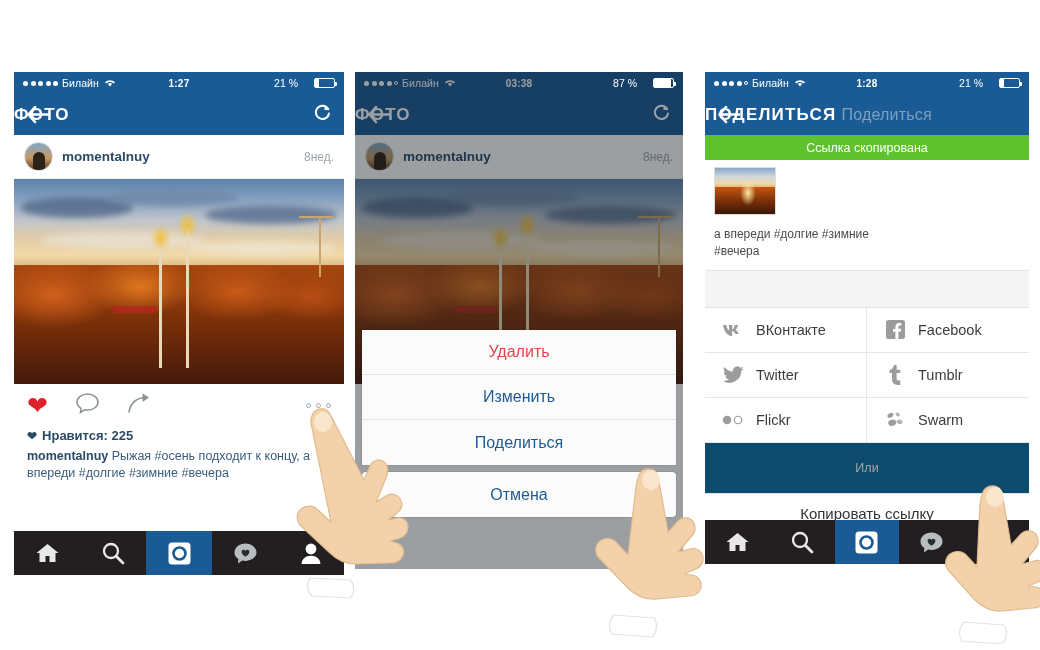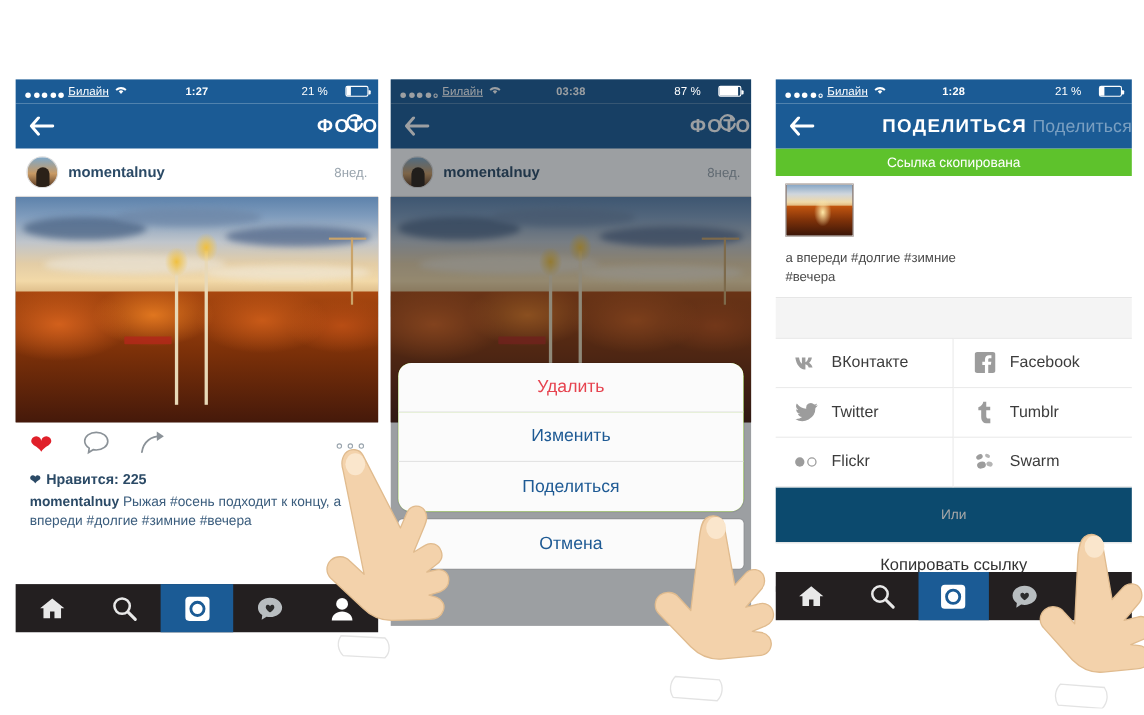--- a/index.html
+++ b/index.html
@@ -16,21 +16,21 @@
   #phone1 { left: 14px;  top: 72px; width: 330px; height: 503px; }
   #phone2 { left: 355px; top: 72px; width: 328px; height: 497px; }
   #phone3 { left: 705px; top: 72px; width: 324px; height: 492px; }
 
   
   .statusbar {
     height: 22px; background: #1b5b95; color: #fff;
     display: flex; align-items: center; padding: 0 9px;
     font-size: 11px; position: relative;
   }
-  .sb-left { display: flex; align-items: flex-end; gap: 4px; text-decoration: underline; }
+  .sb-left { display: flex; align-items: center; gap: 4px; }
   .dots { display: flex; gap: 2.5px; align-items: center; }
   .dot { width: 5px; height: 5px; border-radius: 50%; background: #fff; }
   .dot.hollow { background: transparent; border: 1px solid #fff; width: 4px; height: 4px; }
   .carrier { font-size: 10.5px; letter-spacing: .1px; }
   .wifi { font-size: 10px; margin-left: 1px; }
   .sb-time {
     position: absolute; left: 0; right: 0; text-align: center;
     font-size: 10px; font-weight: bold; letter-spacing: .2px;
   }
   .sb-right {
@@ -47,21 +47,21 @@
   }
   .batt i { display: block; height: 100%; background: #fff; }
 
   
   .navbar {
     height: 41px; background: #1b5b95; color: #fff;
     display: flex; align-items: center; padding: 0 12px; position: relative;
   }
   .nav-back { width: 26px; height: 22px; display:flex; align-items:center; }
   .nav-title {
-    position: absolute; left: 0; right: 0; text-align: right;
+    position: absolute; left: 0; right: 11px; text-align: left;
     font-size: 17px; font-weight: bold; letter-spacing: 1.2px;
     pointer-events: none;
   }
   .nav-title .ghost {
     font-weight: normal; letter-spacing: .2px; color: rgba(255,255,255,.42);
     font-size: 16px; margin-left: 5px;
   }
   .nav-refresh { margin-left: auto; font-size: 19px; line-height: 1; }
 
   
@@ -164,21 +164,21 @@
 
   
   .dim { position:absolute; inset:0; background: rgba(20,26,34,.42); pointer-events:none; }
 
   
   .sheet {
     position:absolute; left: 7px; right: 7px; bottom: 52px;
     background: transparent;
   }
   .sheet-group {
-    background: #84cc16; border-radius: 12px; overflow: hidden;
+    background: #7dd3fc; border-radius: 0; overflow: hidden;
     box-shadow: 0 0 0 1px rgba(0,0,0,.07);
   }
   .sheet-item {
     height: 45px; display:flex; align-items:center; justify-content:center;
     font-size: 16px; color:#1e5a94; background:#fbfbfb;
     border-bottom: 1px solid #e3e3e3;
   }
   .sheet-item:last-child { border-bottom: none; }
   .sheet-item.destructive { color:#e6434f; }
   .sheet-cancel {

